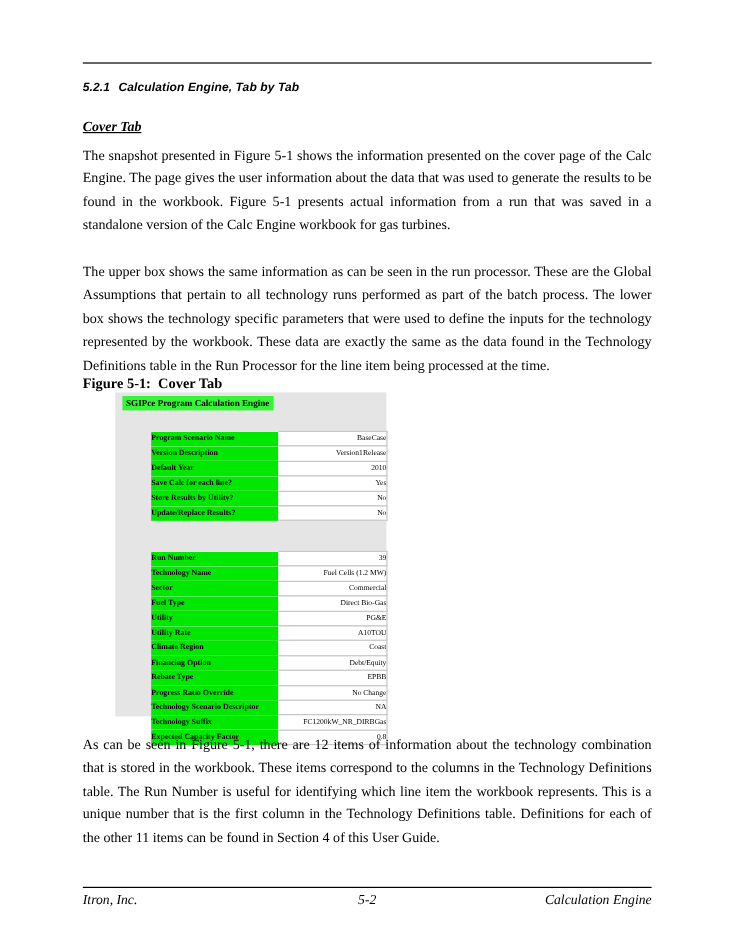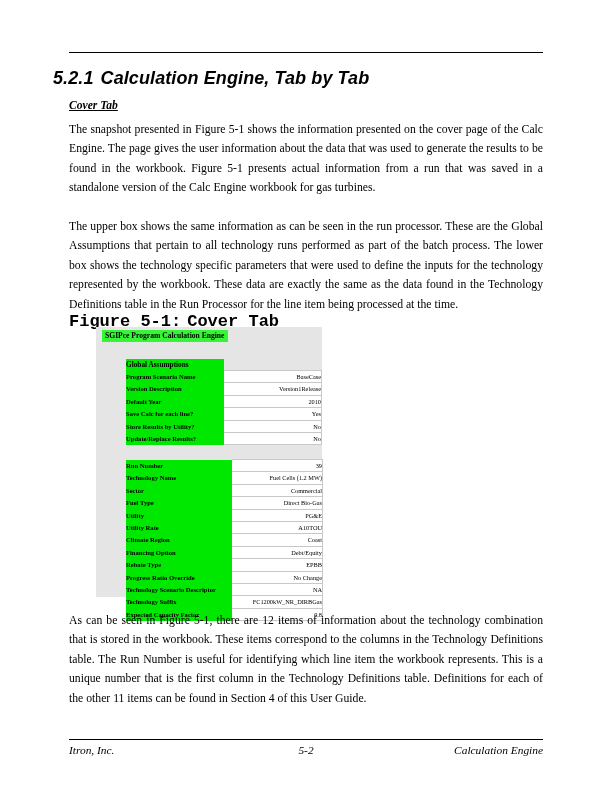--- a/index.html
+++ b/index.html
@@ -42,26 +42,26 @@
     left: 69px;
     top: 52px;
     width: 474px;
     height: 0;
     border-top: 1.6px solid #000;
   }
 
   
   .section-heading {
     position: absolute;
-    left: 53px;
+    left: 69px;
     top: 68px;
     font-family: "Liberation Sans", sans-serif;
     font-weight: bold;
     font-style: italic;
-    font-size: 18px;
+    font-size: 10px;
     letter-spacing: .1px;
   }
   .section-heading .num { margin-right: 7px; }
 
   .sub-heading {
     position: absolute;
     left: 69px;
     top: 99px;
     font-family: "Liberation Serif", serif;
     font-weight: bold;
@@ -83,23 +83,23 @@
   }
   #para1 { top: 120px; }
   #para2 { top: 217px; }
   #para3 { top: 611px; }
 
   
   .figure-caption {
     position: absolute;
     left: 69px;
     top: 312px;
-    font-family: Liberation Mono, monospace;
-    font-weight: bold;
-    font-size: 17px;
+    font-family: Liberation Serif, serif;
+    font-weight: bold;
+    font-size: 12px;
   }
   .figure-caption .cap-label { margin-right: 6px; }
 
   
   .figure {
     position: absolute;
     left: 96px;
     top: 327px;
     width: 226px;
     height: 270px;
@@ -226,24 +226,20 @@
     <span class="cap-label">Figure 5-1:</span><span>Cover Tab</span>
   </div>
 
   <div class="figure">
 
     <div class="xl-title">SGIPce Program Calculation Engine</div>
 
     <table class="xl-table" id="global-table">
       <tbody>
         <tr>
-          <td class="xl-head-cell">Global Assumptions</td>
-          <td class="xl-head-blank"></td>
-        </tr>
-        <tr>
           <td class="xl-label">Program Scenario Name</td>
           <td class="xl-value">BaseCase</td>
         </tr>
         <tr>
           <td class="xl-label">Version Description</td>
           <td class="xl-value">Version1Release</td>
         </tr>
         <tr>
           <td class="xl-label">Default Year</td>
           <td class="xl-value">2010</td>

